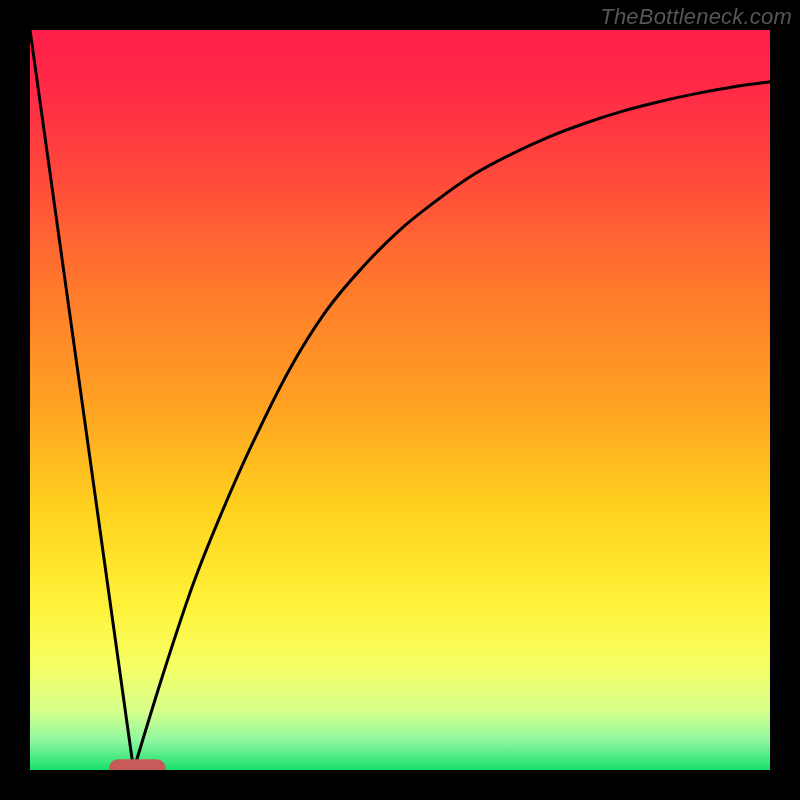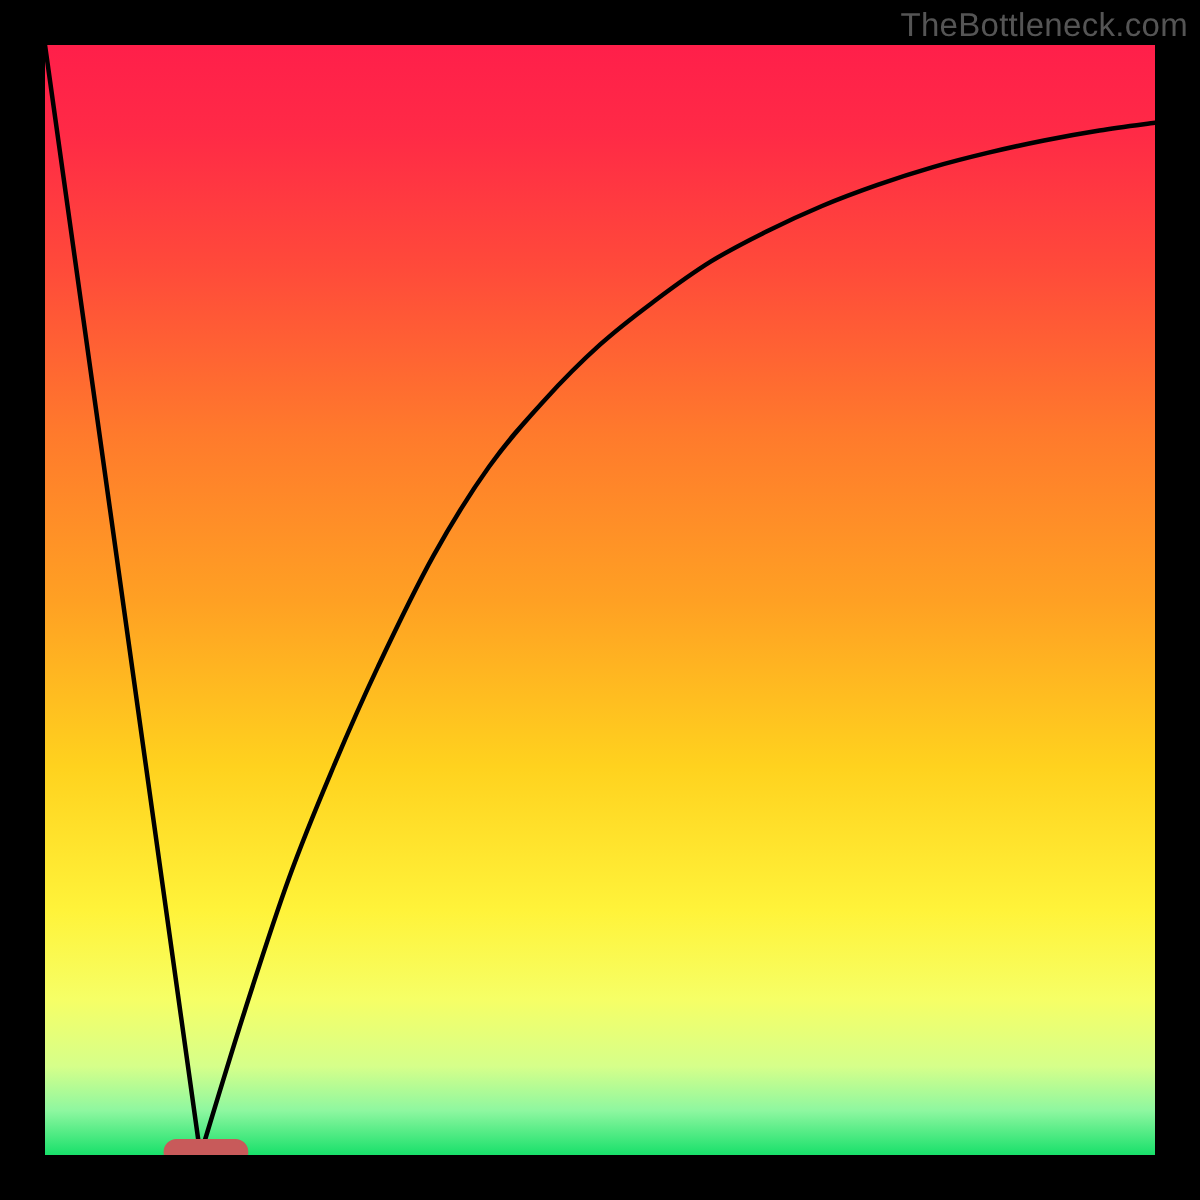--- a/index.html
+++ b/index.html
@@ -30,20 +30,21 @@
     top: 0; left: 0; right: 0; bottom: 0;
   }
   .watermark {
     position: absolute;
     top: 4px;
     right: 8px;
     color: #555;
     font-size: 22px;
     font-weight: 500;
     letter-spacing: 0.2px;
+    font-style: italic;
   }
   svg {
     position: absolute;
     top: 0; left: 0;
   }
 </style>
 </head>
 <body>
 
 <div class="frame">

